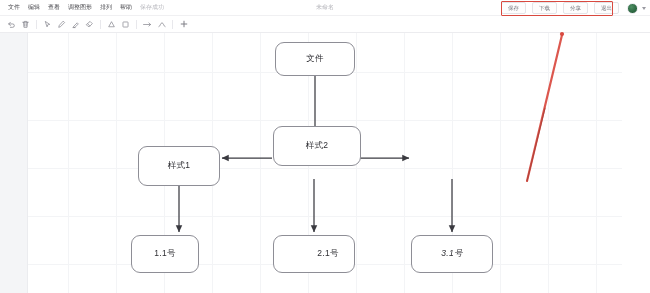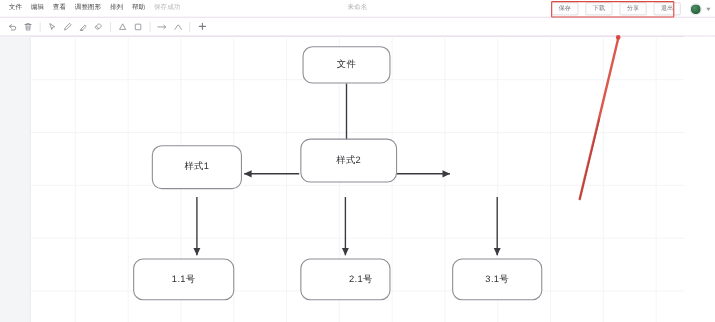--- a/index.html
+++ b/index.html
@@ -2,21 +2,21 @@
 <html><head>
 <meta charset="utf-8">
 <style>
   html,body{margin:0;padding:0;}
   body{
     width:650px;height:293px;overflow:hidden;
     font-family:"Liberation Sans","DejaVu Sans",sans-serif;
     background:#ffffff;
     -webkit-font-smoothing:antialiased;
   }
-  #app{position:relative;width:650px;height:293px;overflow:hidden;background:#a21caf;}
+  #app{position:relative;width:650px;height:293px;overflow:hidden;background:#0f172a;}
 
   
   .menubar{
     position:absolute;left:0;top:0;width:650px;height:16px;
     background:#ffffff;border-bottom:1px solid #f0f0f2;
     display:flex;align-items:center;box-sizing:border-box;
   }
   .menu-items{display:flex;align-items:center;padding-left:4px;gap:0px;}
   .menu-item{
     font-size:6px;color:#4a4a4f;padding:1px 4px;line-height:9px;
@@ -272,20 +272,20 @@
       <path d="M 356 125 L 409 125" stroke="#3a3a40" stroke-width="1.25" fill="none" marker-end="url(#ah)"></path>
 
       <path d="M 179 146 L 179 199" stroke="#3a3a40" stroke-width="1.25" fill="none" marker-end="url(#ah)"></path>
 
       <path d="M 314 146 L 314 199" stroke="#3a3a40" stroke-width="1.25" fill="none" marker-end="url(#ah)"></path>
 
       <path d="M 452 146 L 452 199" stroke="#3a3a40" stroke-width="1.25" fill="none" marker-end="url(#ah)"></path>
     </svg>
 
     <div class="node" style="left:275px;top:9px;width:80px;height:34px;">文件</div>
-    <div class="node" style="left:138px;top:99px;width:82px;height:40px;">样式1</div>
+    <div class="node" style="left:138px;top:113px;width:82px;height:40px;">样式1</div>
     <div class="node" style="left:273px;top:93px;width:88px;height:40px;">样式2</div>
-    <div class="node" style="left:121px;top:202px;width:92px;height:38px;">1.1号</div>
+    <div class="node" style="left:131px;top:202px;width:68px;height:38px;">1.1号</div>
     <div class="node" style="left:273px;top:202px;width:82px;height:38px;padding-left:28px;">2.1号</div>
-    <div class="node" style="left:411px;top:202px;width:82px;height:38px;">3.1号</div>
+    <div class="node" style="left:411px;top:202px;width:82px;height:38px;font-style:italic;">3.1号</div>
   </div>
 
 </div>
 
 </body></html>

